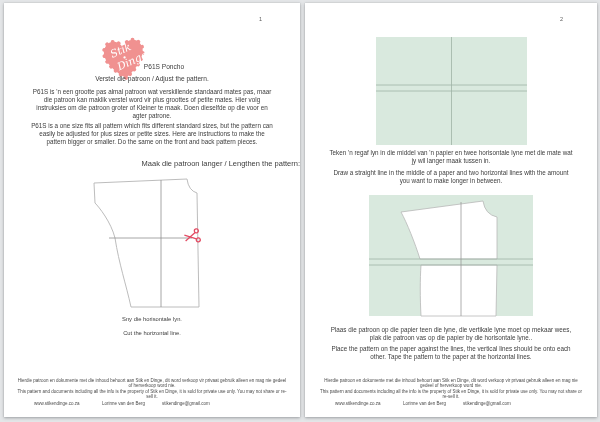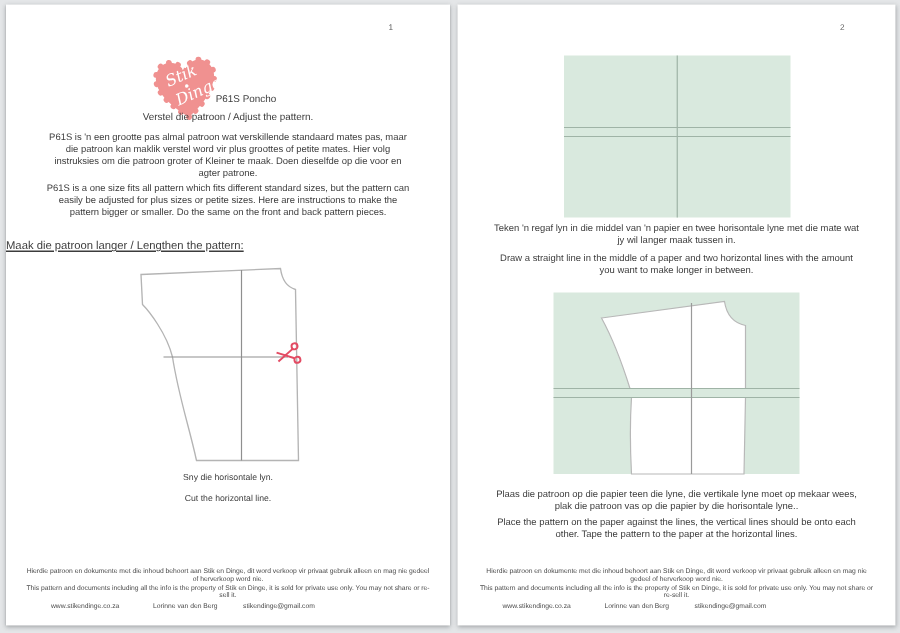--- a/index.html
+++ b/index.html
@@ -18,21 +18,21 @@
 
   .pagenum { position:absolute; top:13px; font-size:5.5px; color:#5a5a5a; }
   #page1 .pagenum { right:38px; }
   #page2 .pagenum { right:34px; }
 
   .title    { position:absolute; top:60px; left:0; right:0; text-align:center; font-size:6.6px; text-indent:24px; }
   .subtitle { position:absolute; top:72px; left:0; right:0; text-align:center; font-size:6.6px; }
   .para     { position:absolute; text-align:center; font-size:6.3px; line-height:1.27; }
   #intro-af { top:85px;  left:28px; right:28px; }
   #intro-en { top:119px; left:26px; right:26px; }
-  .heading  { position:absolute; top:156px; left:0; right:0; text-align:left; font-size:7.5px;text-decoration:underline; }
+  .heading  { position:absolute; top:156px; left:0; right:0; text-align:right; font-size:7.5px; }
 
   .cap { position:absolute; left:0; right:0; text-align:center; font-size:5.8px; }
   #cap-af { top:313px; }
   #cap-en { top:327px; }
 
   .step { position:absolute; left:24px; right:24px; text-align:center; font-size:6.3px; line-height:1.27; }
   #step1-af { top:146px; }
   #step1-en { top:166px; }
   #step2-af { top:323px; }
   #step2-en { top:342px; }

